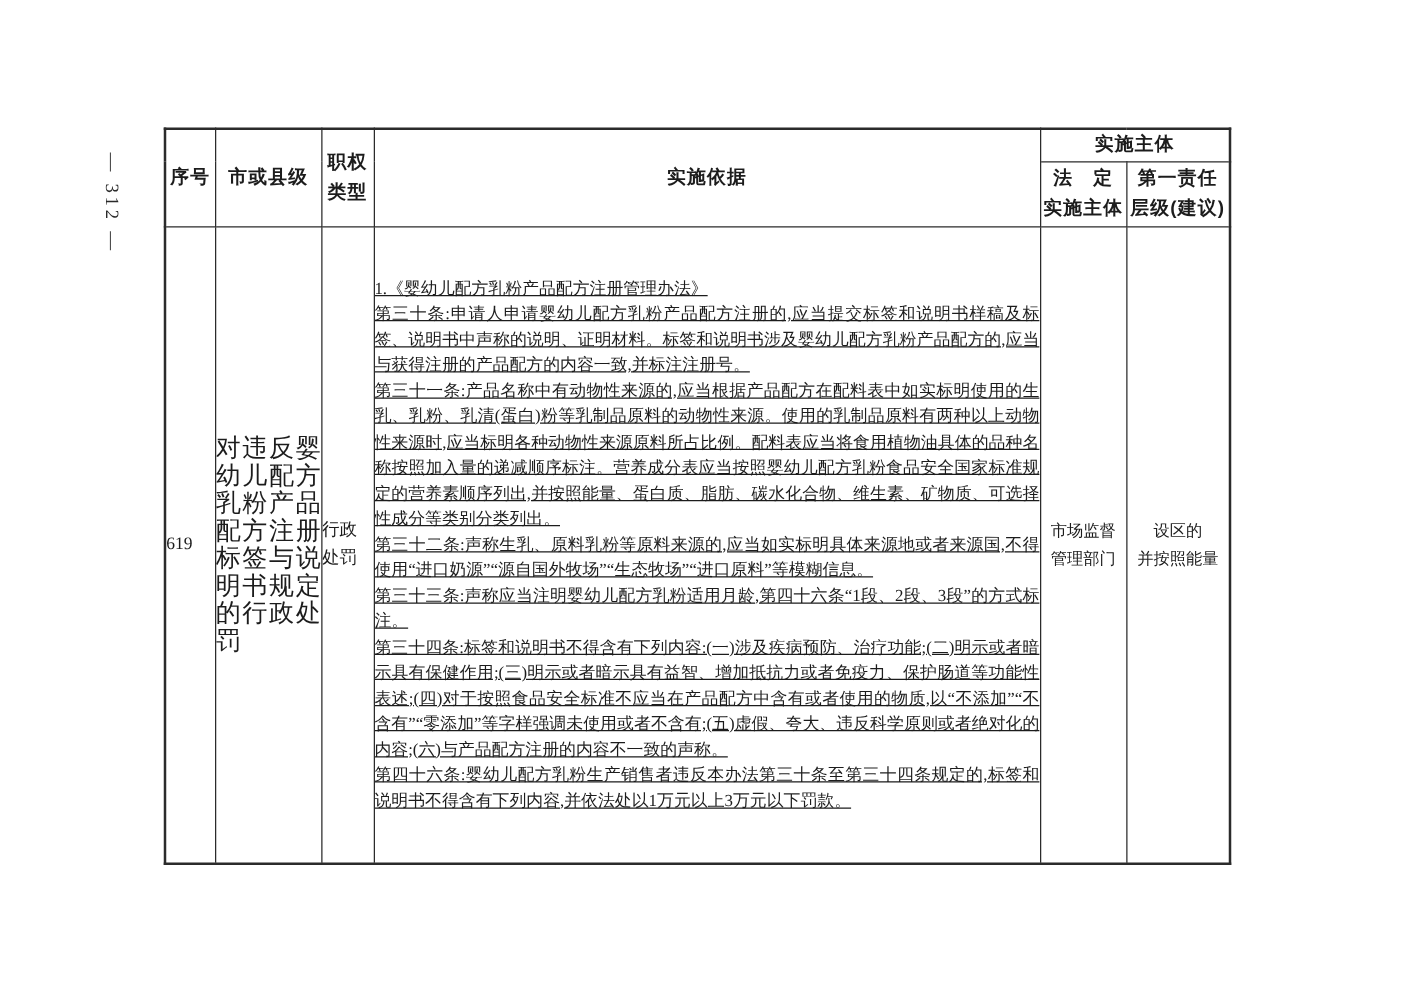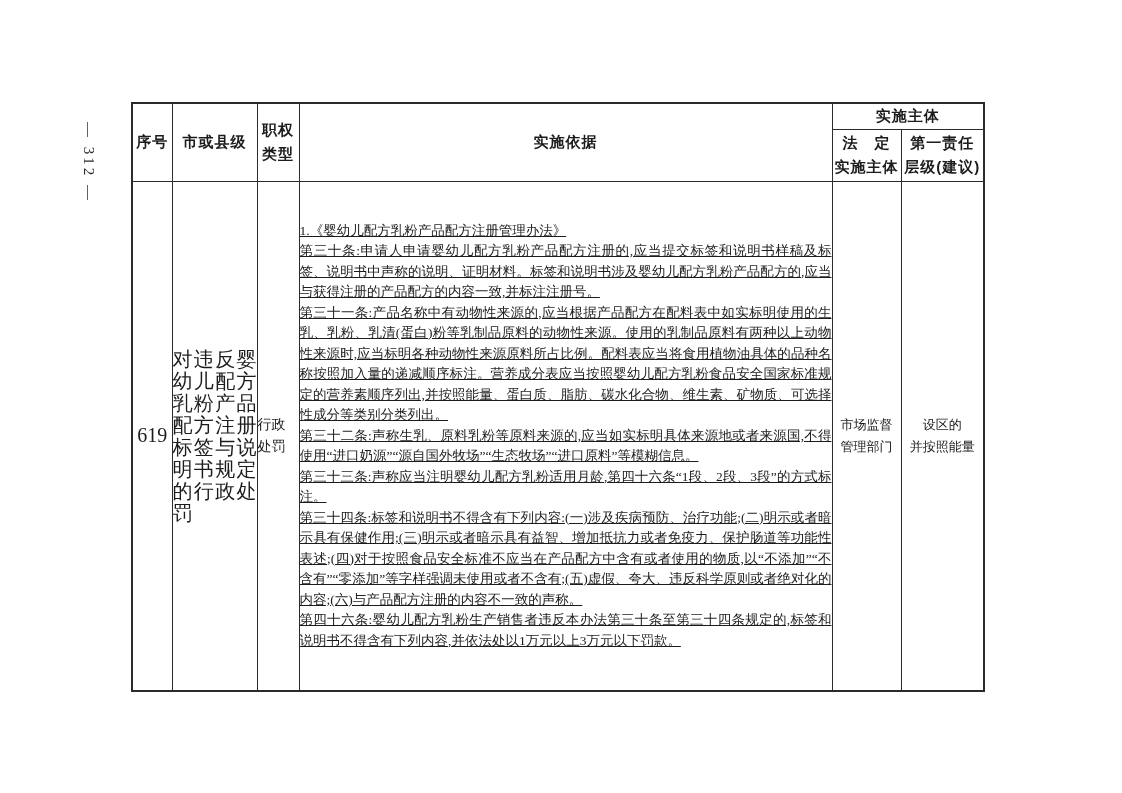--- a/index.html
+++ b/index.html
@@ -59,23 +59,22 @@
     text-align: center;
     vertical-align: middle;
     line-height: 24px;
     letter-spacing: 1px;
   }
   tr.hrow-top   { height: 26px; }
   tr.hrow-sub   { height: 52px; }
   tr.body-row   { height: 510px; }
   .hline { display: block; }
   td.c-center {
-    text-align: center;
     vertical-align: middle;
-    font-size: 20px;
+    font-size: 14px;
   }
   td.c-item {
     vertical-align: middle;
     font-size: 20px;
     line-height: 22px;
     padding: 0 7px;
     text-align: justify;
     text-justify: inter-ideograph;
   }
   td.c-type {

